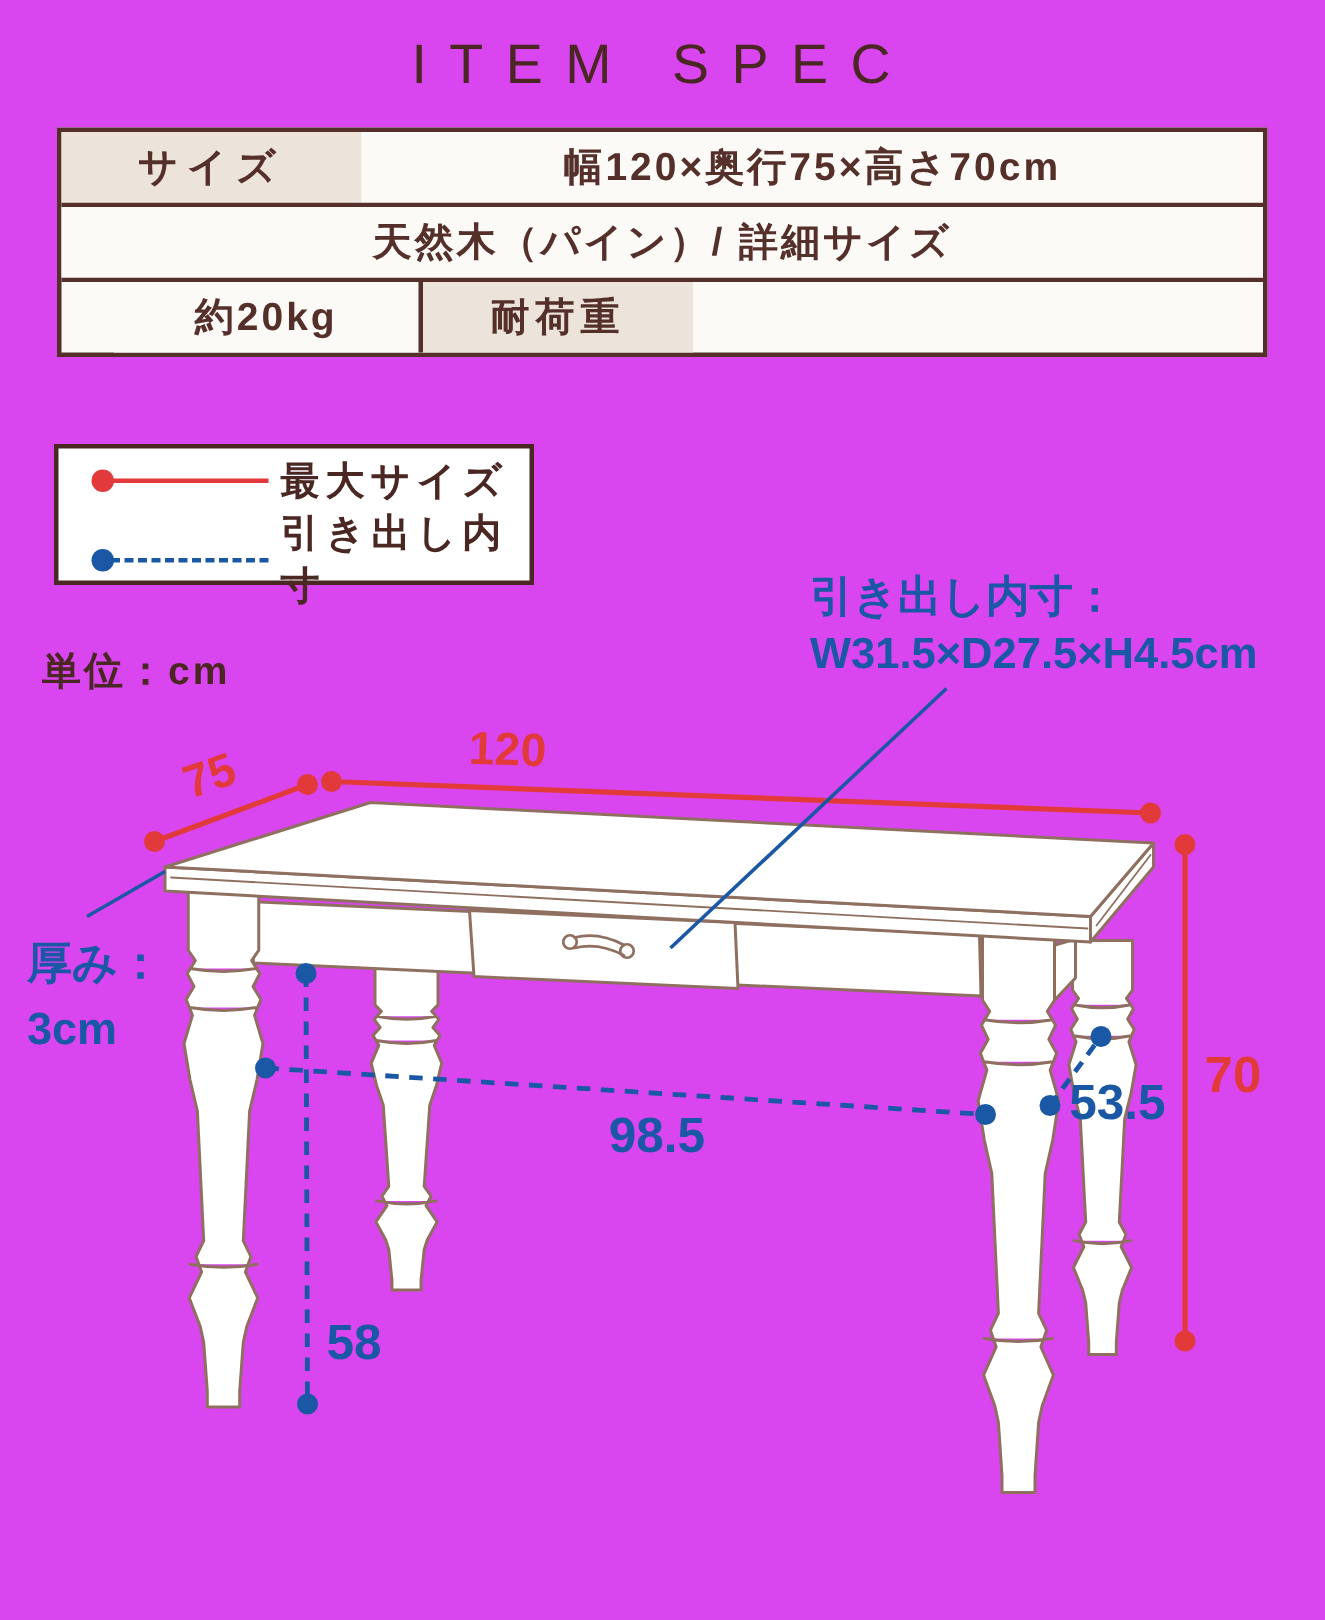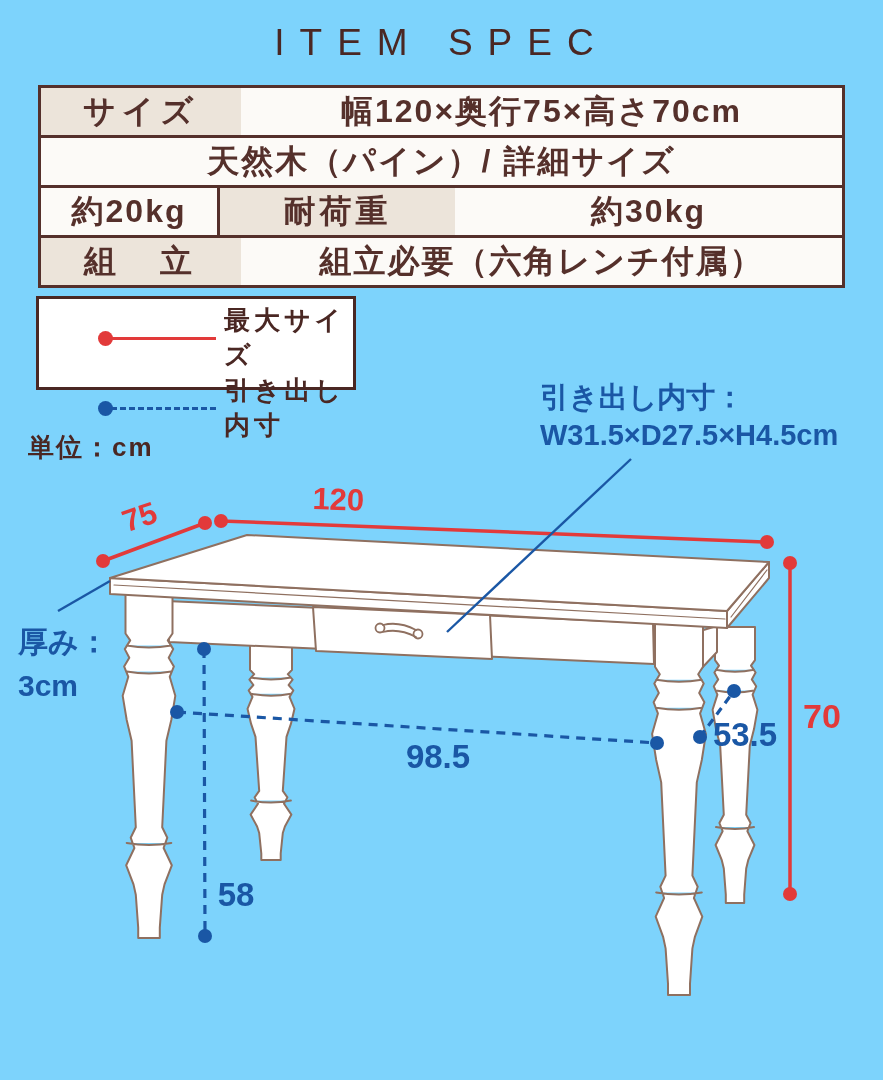--- a/index.html
+++ b/index.html
@@ -1,38 +1,38 @@
 <!DOCTYPE html>
 <html><head>
 <meta charset="utf-8">
 <style>
   html,body{margin:0;padding:0;}
   body{font-family:"Liberation Sans",sans-serif;background:#ffffff;}
-  .page{position:relative;width:883px;height:1080px;background:#7dd3fc;overflow:hidden;}
+  .page{position:relative;width:883px;height:1080px;background:#d946ef;overflow:hidden;}
 
   
   .title{position:absolute;top:22px;left:0;width:100%;text-align:center;
          font-size:37px;font-weight:400;letter-spacing:15px;color:#4a2723;}
 
   
   .spec{position:absolute;left:38px;top:85px;width:807px;border:3px solid #55302b;
         box-sizing:border-box;background:#fcfaf7;}
   .spec-row{display:flex;height:47px;align-items:stretch;}
   .spec-row + .spec-row{border-top:3px solid #55302b;}
   .cell{display:flex;align-items:center;justify-content:center;
-        font-size:32px;font-weight:700;color:#55302b;letter-spacing:2px;box-sizing:border-box;}
+        font-size:26px;font-weight:700;color:#55302b;letter-spacing:2px;box-sizing:border-box;}
   .cell.label{width:200px;background:#ece4da;flex:none;letter-spacing:6px;}
   .cell.value{flex:1;background:#fcfaf7;}
-  .cell.value2{flex:none;width:176px;}
-  .cell.label2{flex:none;width:238px;background:#ece4da;border-left:3px solid #55302b;letter-spacing:4px;}
+  .cell.value2{flex:none;width:203px;margin-left:35px;}
+  .cell.label2{flex:none;width:183px;background:#ece4da;border-left:3px solid #55302b;letter-spacing:4px;}
 
   
   .legend{position:absolute;left:36px;top:296px;width:320px;height:94px;background:#ffffff;
           border:3px solid #4a2723;box-sizing:border-box;display:flex;flex-direction:column;justify-content:space-evenly;padding:4px 0;}
-  .legend-row{display:flex;align-items:center;gap:8px;padding-left:22px;margin-left:37px;}
+  .legend-row{display:flex;align-items:center;gap:8px;padding-left:22px;}
   .marker{display:flex;align-items:center;width:118px;flex:none;}
   .dot{width:15px;height:15px;border-radius:50%;flex:none;}
   .dot.red{background:#e23a3a;}
   .dot.blue{background:#1a57a5;}
   .mline{flex:1;height:0;border-top:3px solid #e23a3a;margin-left:-2px;}
   .mline.dashed{border-top:3px dashed #1a57a5;}
   .legend-label{font-size:26px;font-weight:700;color:#4a2723;letter-spacing:4px;}
 
   .unit{position:absolute;left:28px;top:430px;font-size:26px;font-weight:700;color:#4a2723;letter-spacing:2px;}
 
@@ -51,25 +51,20 @@
     <div class="spec-row">
       <div class="cell label">サイズ</div>
       <div class="cell value">幅120×奥行75×高さ70cm</div>
     </div>
     <div class="spec-row">
       <div class="cell value">天然木（パイン）/ 詳細サイズ</div>
     </div>
     <div class="spec-row">
       <div class="cell value value2">約20kg</div>
       <div class="cell label2">耐荷重</div>
-      <div class="cell value">約30kg</div>
-    </div>
-    <div class="spec-row">
-      <div class="cell label">組　立</div>
-      <div class="cell value">組立必要（六角レンチ付属）</div>
     </div>
   </div>
 
   <div class="legend">
     <div class="legend-row">
       <span class="marker">
         <span class="dot red"></span>
           <span class="mline"></span>
       </span>
       <span class="legend-label">最大サイズ</span>

